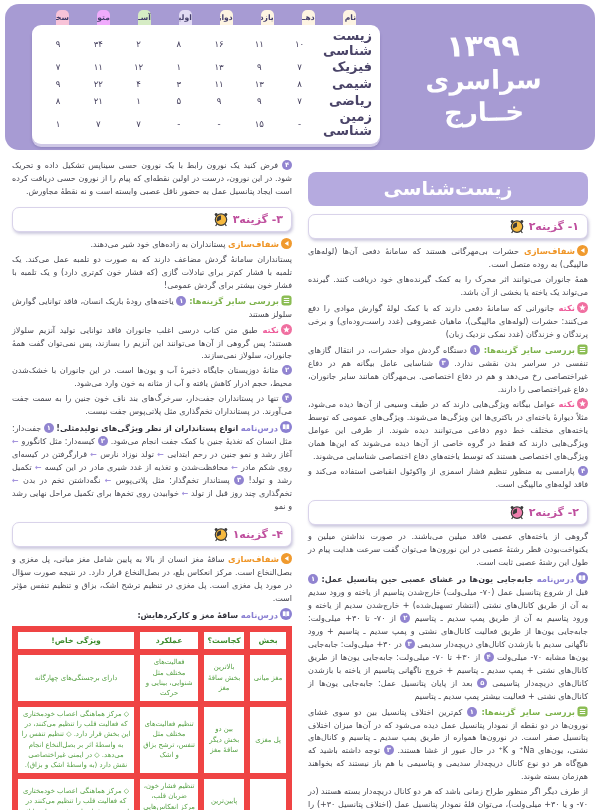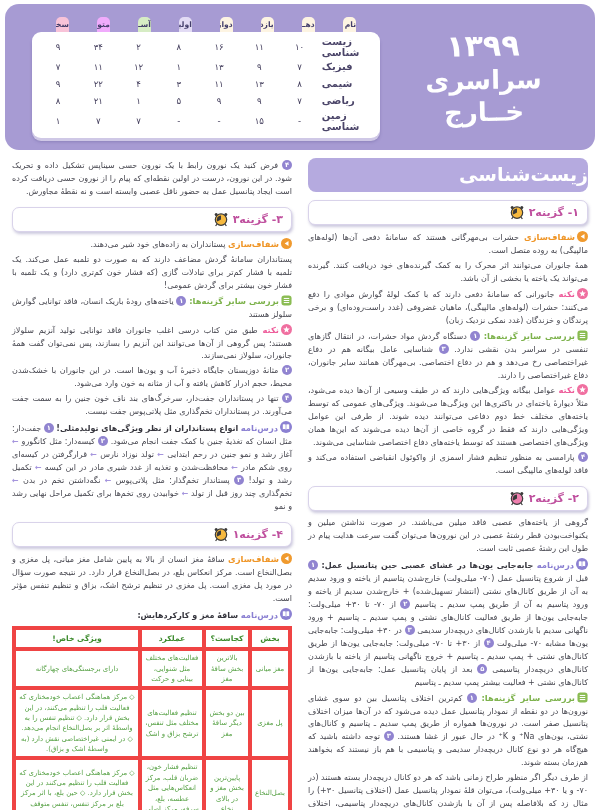--- a/index.html
+++ b/index.html
@@ -19,29 +19,29 @@
     color:#433e6a; text-align:center; line-height:15px; height:15px; overflow:hidden; white-space:nowrap;padding-left:11px; }
   .tab-w1 { flex:1.25; }
   .tab-cream  { background:#fdf4e2; }
   .tab-lilac  { background:#e2dbf4; }
   .tab-green  { background:#d6ecc4;text-align:center; }
   .tab-orange { background:#f0abfc; }
   .tab-pink   { background:#f8c3d8; }
   .stats-body { background:#fff; border-radius:9px; padding:4px 6px 5px;
     box-shadow:0 3px 0 #cfc8e6, 0 4px 3px rgba(90,80,140,.35); }
   .srow { display:flex; align-items:center; min-height:17px; }
-  .sname { flex:1.25; font-size:10px; font-weight:bold; color:#4a4468; text-align:left; line-height:1.15; padding:0 2px; }
+  .sname { flex:1.25; font-size:13px; font-weight:bold; color:#4a4468; text-align:right; line-height:1.15; padding:0 2px; }
   .sval { flex:1; text-align:center; font-size:8.6px; color:#46415f; }
 
   
   .cols { position:absolute; top:158px; right:12px; left:12px; bottom:0; display:flex; gap:16px; }
   .col { flex:1; min-width:0; }
 
-  .subject { background:#b5aadf; color:#fff; font-size:19px; font-weight:bold; 
-    border-radius:8px; padding:5px 0 7px; margin-bottom:8px; letter-spacing:1px; }
+  .subject { background:#b5aadf; color:#fff; font-size:19px; font-weight:bold; text-align:center;
+    border-radius:8px; padding:5px 0 7px; margin-bottom:8px; letter-spacing:1px;margin-top:14px; }
 
   .qbox { position:relative; border:1px solid #d9d3ea; border-radius:7px; background:#fff;
     box-shadow:1px 2px 3px rgba(110,100,160,.35); height:25px; display:flex; align-items:center;
     gap:4px; padding-right:8px; margin:8px 0 6px; }
   .qtitle { color:#bf4f9e; font-weight:bold; font-size:11px; }
   .clock { flex:none; }
   .clock-y { color:#f6b93f; }
   .clock-p { color:#ef7fae; }
 
   .para { font-size:8px; line-height:1.62; color:#45454e; text-align:justify; margin:2px 0; }
@@ -52,21 +52,21 @@
   .lbl-others { color:#7db24c; }
   .lbl-lesson { color:#8b80d2; }
   .bdg { vertical-align:-2px; margin-left:2px; }
 
   .cn { display:inline-block; width:10px; height:10px; line-height:10.5px; border-radius:50%;
     background:#9184d0; color:#fff; font-size:6.8px; text-align:center; font-weight:bold; vertical-align:1px; }
   .arw { color:#a595dd; font-weight:bold; }
 
   
   .btable { width:100%; border-collapse:collapse; margin-top:3px; background:#fff; }
-  .btable th, .btable td { border:4px solid #ef4444; font-size:6.9px; line-height:1.5;
+  .btable th, .btable td { border:6px solid #ef4444; font-size:6.9px; line-height:1.5;
     color:#55a043; padding:2px 3px; text-align:center; vertical-align:middle; }
   .btable th { font-size:7.7px; font-weight:bold; color:#3e8c2f; padding:3px 2px; }
   .c-part { width:40px; } .c-where { width:46px; } .c-func { width:64px; }
   .feat { text-align:right;margin-left:48px; }
 </style>
 </head>
 <body>
 
 <div class="page">
 

